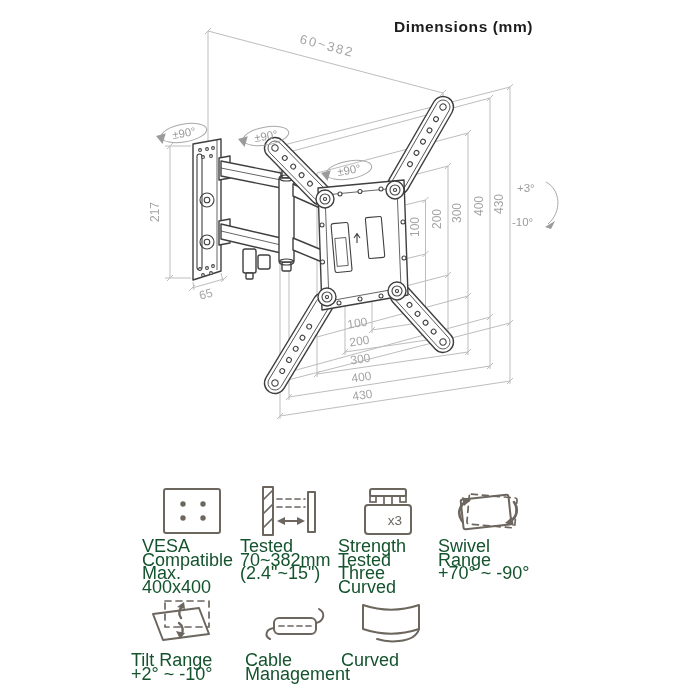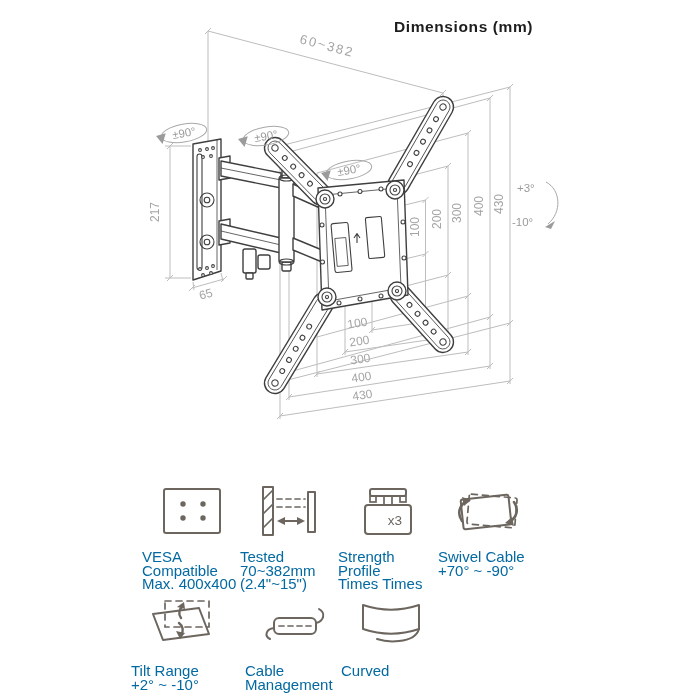--- a/index.html
+++ b/index.html
@@ -19,21 +19,21 @@
   .thin{stroke:#3f3f3f;stroke-width:.8;fill:none;}
   .hole{fill:#ffffff;stroke:#3f3f3f;stroke-width:1.05;}
   .gfill{fill:#9b9b9b;}
   
   .features{position:absolute;left:0;top:0;width:700px;height:700px;}
   .feat{position:absolute;width:100px;text-align:left;}
   .ficon svg{position:static;display:block;margin:0 auto;}
   .ic{stroke:#6c665f;stroke-width:2;fill:none;stroke-linecap:round;stroke-linejoin:round;}
   .icthin{stroke:#6c665f;stroke-width:1.7;fill:none;stroke-linecap:round;}
   .icfill{fill:#6c665f;stroke:none;}
-  .flabel{margin-top:10px;font-size:15px;line-height:13.5px;color:#0369a1;}
+  .flabel{margin-top:0;font-size:18px;line-height:13.5px;color:#14532d;}
   .x3{fill:#6c665f;font-size:13.5px;font-family:"Liberation Sans",sans-serif;}
 </style>
 </head>
 <body>
 
 <div class="page">
 
   <div class="title">Dimensions (mm)</div>
 
   <svg width="700" height="478" viewBox="0 0 700 478">
@@ -262,38 +262,38 @@
         <svg width="68" height="56" viewBox="0 0 68 56">
           <rect class="ic" x="16" y="5" width="36" height="7" rx="2"></rect>
           <rect class="icthin" x="16" y="12" width="6" height="6"></rect>
           <rect class="icthin" x="46" y="12" width="6" height="6"></rect>
           <rect class="icthin" x="30" y="12" width="8" height="9"></rect>
           <rect class="ic" x="11" y="21" width="46" height="29" rx="3"></rect>
           <text class="x3" x="41" y="41" text-anchor="middle">x3</text>
         </svg>
       </div>
       <div class="flabel">
-        <div>Strength Profile</div>
-        <div>Times Times</div>
+        <div>Strength Tested</div>
+        <div>Three Curved</div>
       </div>
     </div>
 
     <div class="feat" style="left:438px;top:484px;">
       <div class="ficon">
         <svg width="68" height="56" viewBox="0 0 68 56">
           <rect class="icthin" stroke-dasharray="6 5" x="14" y="12" width="48" height="30" rx="2" transform="rotate(5 38 27)"></rect>
           <rect class="ic" x="8" y="13" width="48" height="30" rx="2" transform="rotate(-6 32 28)"></rect>
           <path class="ic" style="stroke-width:2.6" d="M8,37 C3,30 5,21 13,17"></path>
           <polygon class="icfill" points="17,16 8,13 10,22"></polygon>
           <path class="ic" style="stroke-width:2.6" d="M60,18 C65,25 63,34 55,38"></path>
           <polygon class="icfill" points="51,39 60,42 58,33"></polygon>
         </svg>
       </div>
       <div class="flabel">
-        <div>Swivel Cable</div>
+        <div>Swivel Range</div>
         <div>+70° ~ -90°</div>
       </div>
     </div>
 
     <div class="feat" style="left:131px;top:598px;">
       <div class="ficon">
         <svg width="68" height="56" viewBox="0 0 68 56">
           <rect class="icthin" stroke-dasharray="6 5" x="18" y="3" width="44" height="26"></rect>
           <polygon class="ic" points="6,16 52,10 62,36 16,42"></polygon>
           <path class="ic" style="stroke-width:2.4" d="M36,8 C32,11 31,16 34,20"></path>

